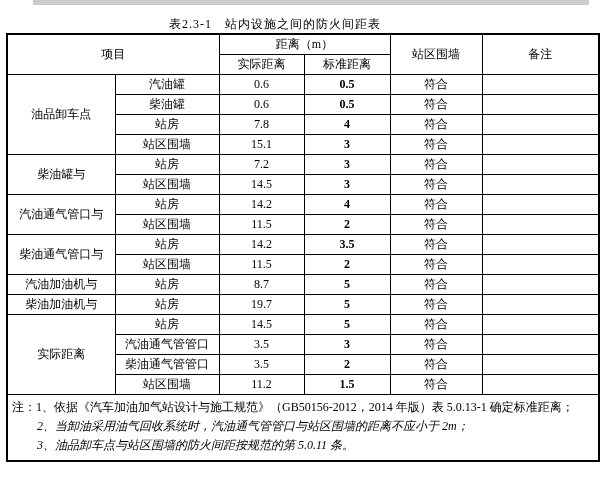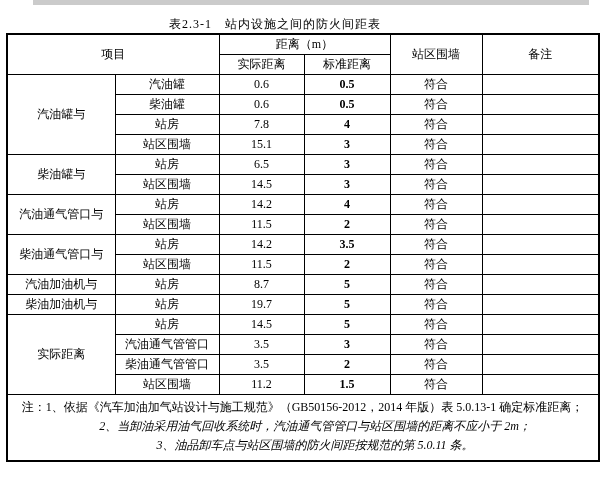--- a/index.html
+++ b/index.html
@@ -50,21 +50,21 @@
     vertical-align: middle;
     padding: 0;
     height: 19px;
     line-height: 1.1;
     overflow: hidden;
   }
   table.fire-table td.std {
     font-weight: bold;
   }
   table.fire-table td.notes {
-    text-align: center;
+    text-align: left;
     height: auto;
     padding: 3px 5px 5px 4px;
   }
   .note-line {
     font-size: 12px;
     line-height: 19px;
     white-space: nowrap;
   }
   .note-line.indent {
     padding-left: 25px;
@@ -94,21 +94,21 @@
       <th rowspan="2">站区围墙</th>
       <th rowspan="2">备注</th>
     </tr>
     <tr>
       <th>实际距离</th>
       <th>标准距离</th>
     </tr>
   </thead>
   <tbody>
       <tr>
-        <td rowspan="4">汽油罐与</td>
+        <td rowspan="4">油品卸车点</td>
         <td>汽油罐</td>
         <td>0.6</td>
         <td class="std">0.5</td>
         <td>符合</td>
         <td></td>
       </tr>
       <tr>
         <td>柴油罐</td>
         <td>0.6</td>
         <td class="std">0.5</td>
@@ -125,21 +125,21 @@
       <tr>
         <td>站区围墙</td>
         <td>15.1</td>
         <td class="std">3</td>
         <td>符合</td>
         <td></td>
       </tr>
       <tr>
         <td rowspan="2">柴油罐与</td>
         <td>站房</td>
-        <td>6.5</td>
+        <td>7.2</td>
         <td class="std">3</td>
         <td>符合</td>
         <td></td>
       </tr>
       <tr>
         <td>站区围墙</td>
         <td>14.5</td>
         <td class="std">3</td>
         <td>符合</td>
         <td></td>

